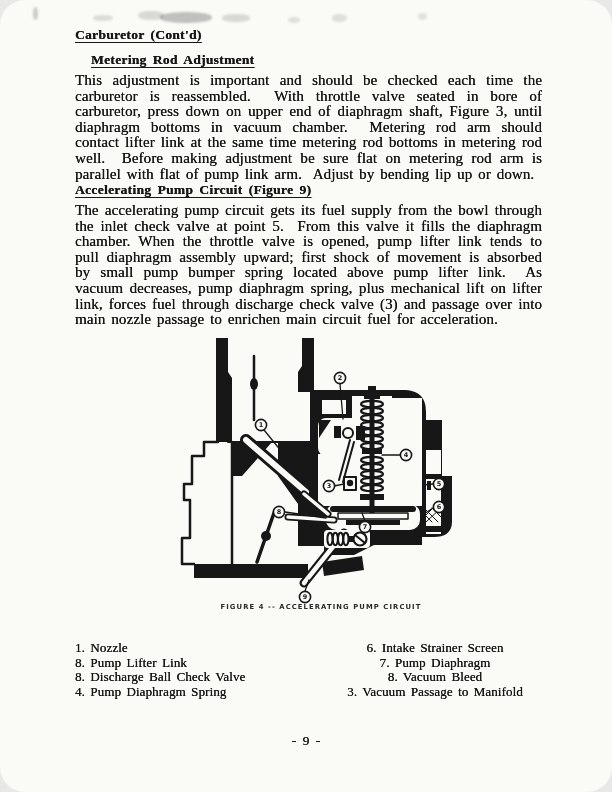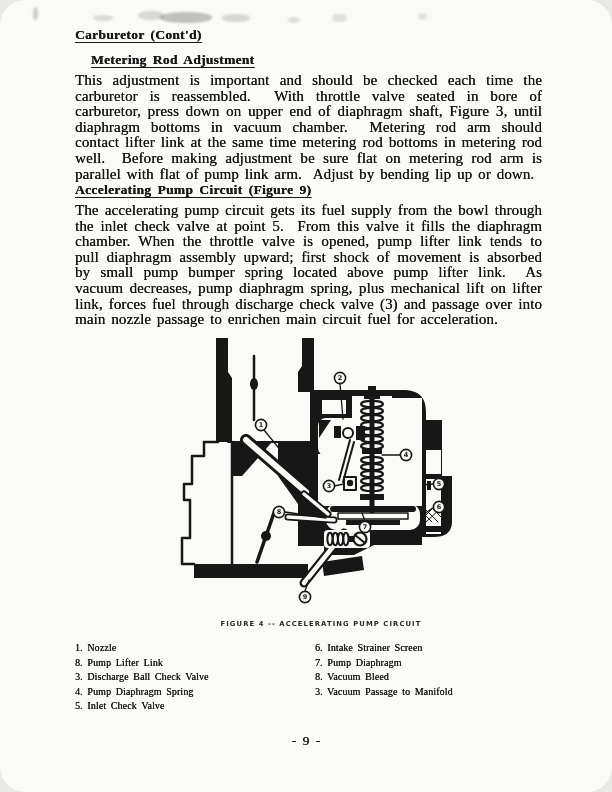--- a/index.html
+++ b/index.html
@@ -26,34 +26,34 @@
   .para{
     position:absolute;left:75px;width:467px;
     font-size:15px;line-height:15.6px;
     text-align:justify;
     white-space:pre-wrap;
     word-spacing:2px;letter-spacing:.1px;
     text-shadow:.2px 0 0 currentColor;
   }
   .figure-wrap{position:absolute;left:176px;top:334px;width:290px;height:275px;}
   .fig-caption{
-    position:absolute;left:176px;top:620px;width:290px;
+    position:absolute;left:176px;top:603px;width:290px;
     font-family:"DejaVu Sans","Liberation Sans",sans-serif;
     font-size:6.8px;font-weight:bold;letter-spacing:1.1px;
     text-align:center;color:#2a2a2a;
     white-space:nowrap;
   }
   .legend-col{
     position:absolute;top:641px;
-    font-size:10px;line-height:14.6px;
+    font-size:13px;line-height:14.6px;
     word-spacing:2px;letter-spacing:.1px;
     text-shadow:.2px 0 0 currentColor;
   }
   .legend-col.c1{left:75px;width:235px;}
-  .legend-col.c2{left:315px;width:240px;}
+  .legend-col.c2{left:315px;width:240px;text-align:center;}
   .legend-item{white-space:nowrap;}
   .page-number{
     position:absolute;left:0;top:733px;width:612px;
     text-align:center;font-size:13.5px;
     word-spacing:3px;text-shadow:.2px 0 0 currentColor;
   }
   .smudge{
     position:absolute;border-radius:45%;
     filter:blur(1px);
     pointer-events:none;
@@ -224,23 +224,22 @@
         </g>
       </g>
     </svg>
   </div>
 
   <div class="fig-caption">FIGURE 4 -- ACCELERATING PUMP CIRCUIT</div>
 
   <div class="legend-col c1">
     <div class="legend-item">1. Nozzle</div>
     <div class="legend-item">8. Pump Lifter Link</div>
-    <div class="legend-item">3. Discharge Ball Check Valve</div>
+    <div class="legend-item">8. Discharge Ball Check Valve</div>
     <div class="legend-item">4. Pump Diaphragm Spring</div>
-    <div class="legend-item">5. Inlet Check Valve</div>
   </div>
   <div class="legend-col c2">
     <div class="legend-item">6. Intake Strainer Screen</div>
     <div class="legend-item">7. Pump Diaphragm</div>
     <div class="legend-item">8. Vacuum Bleed</div>
     <div class="legend-item">3. Vacuum Passage to Manifold</div>
   </div>
 
   <div class="page-number">- 9 -</div>
 

